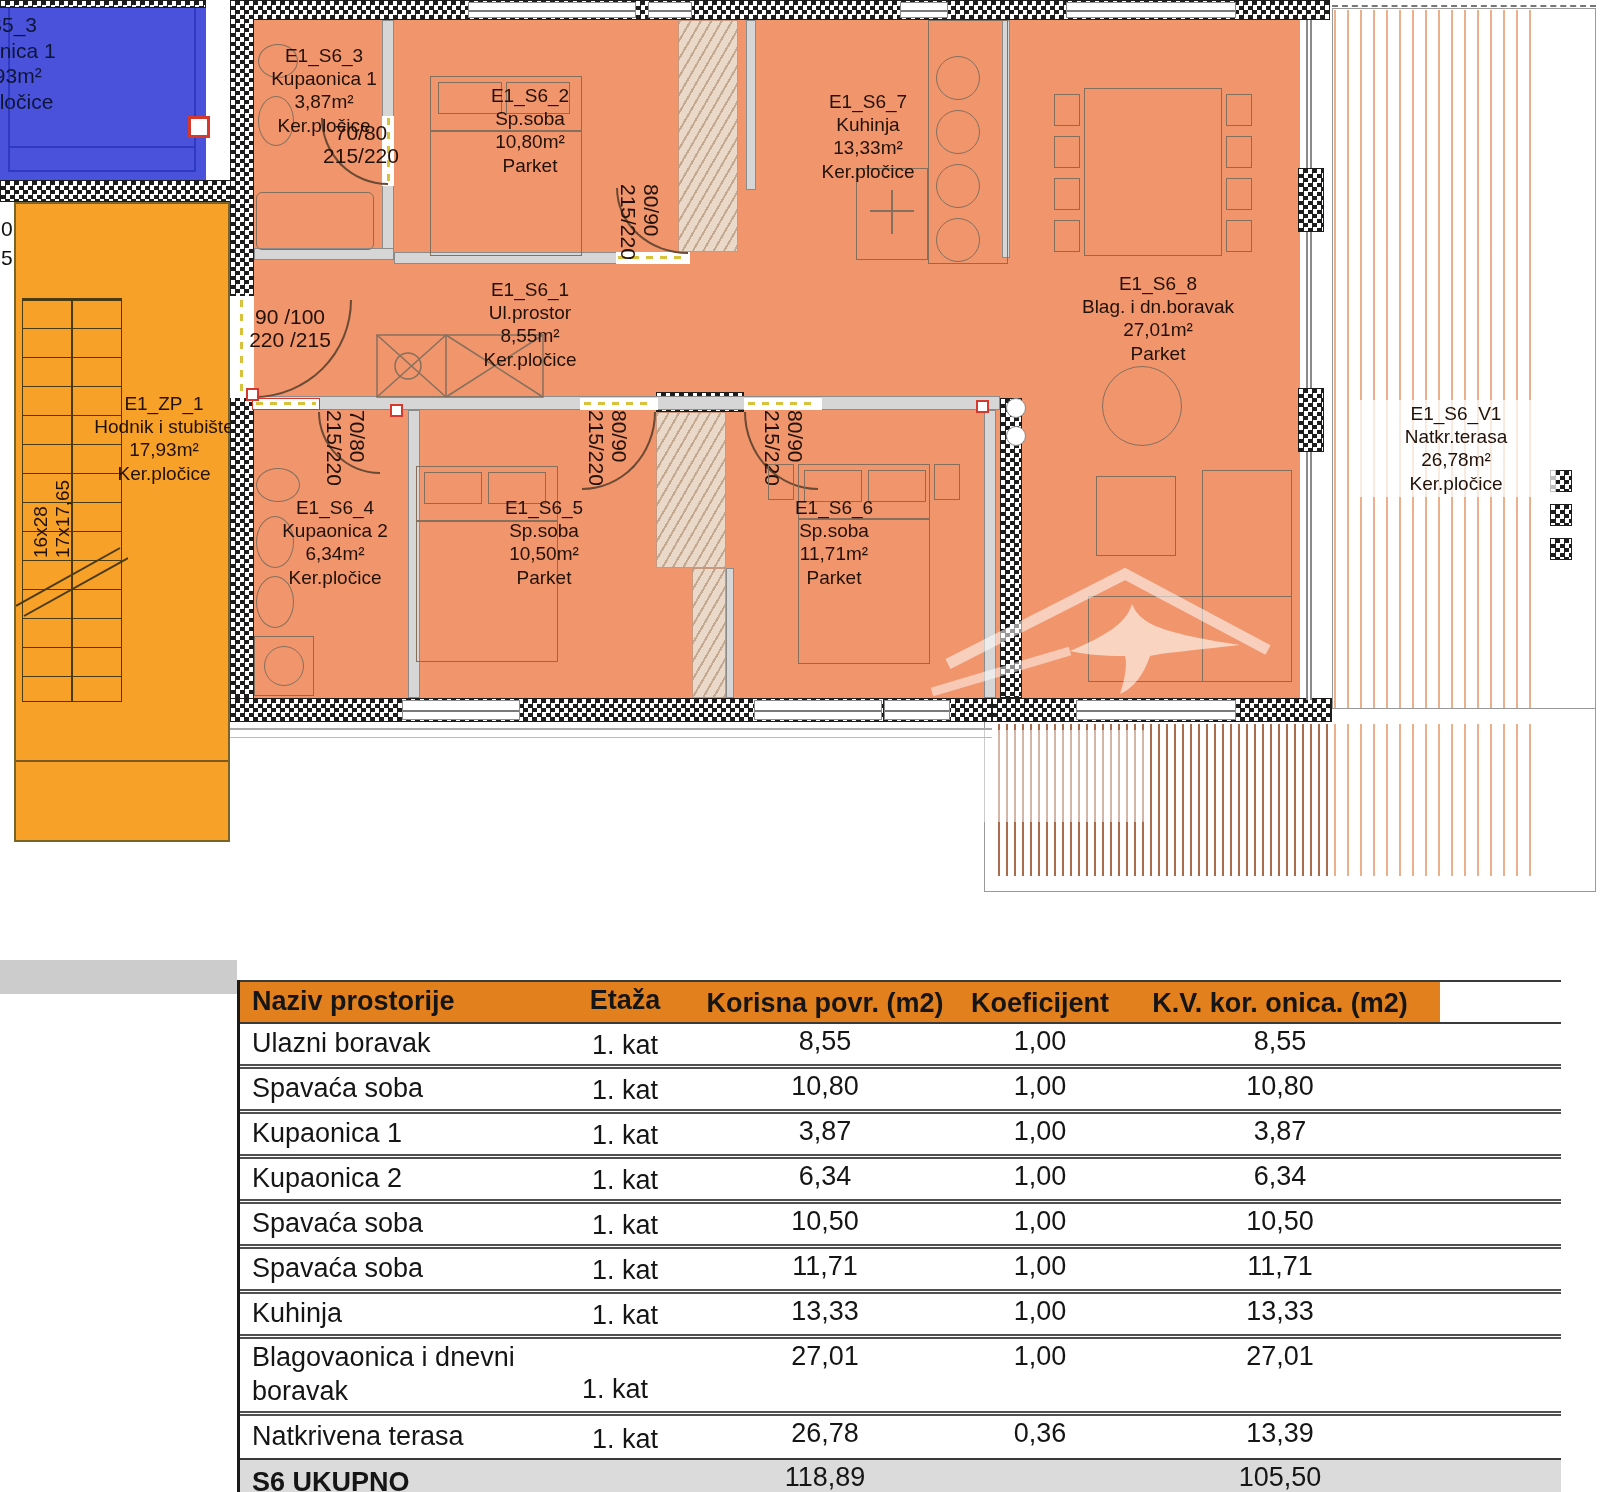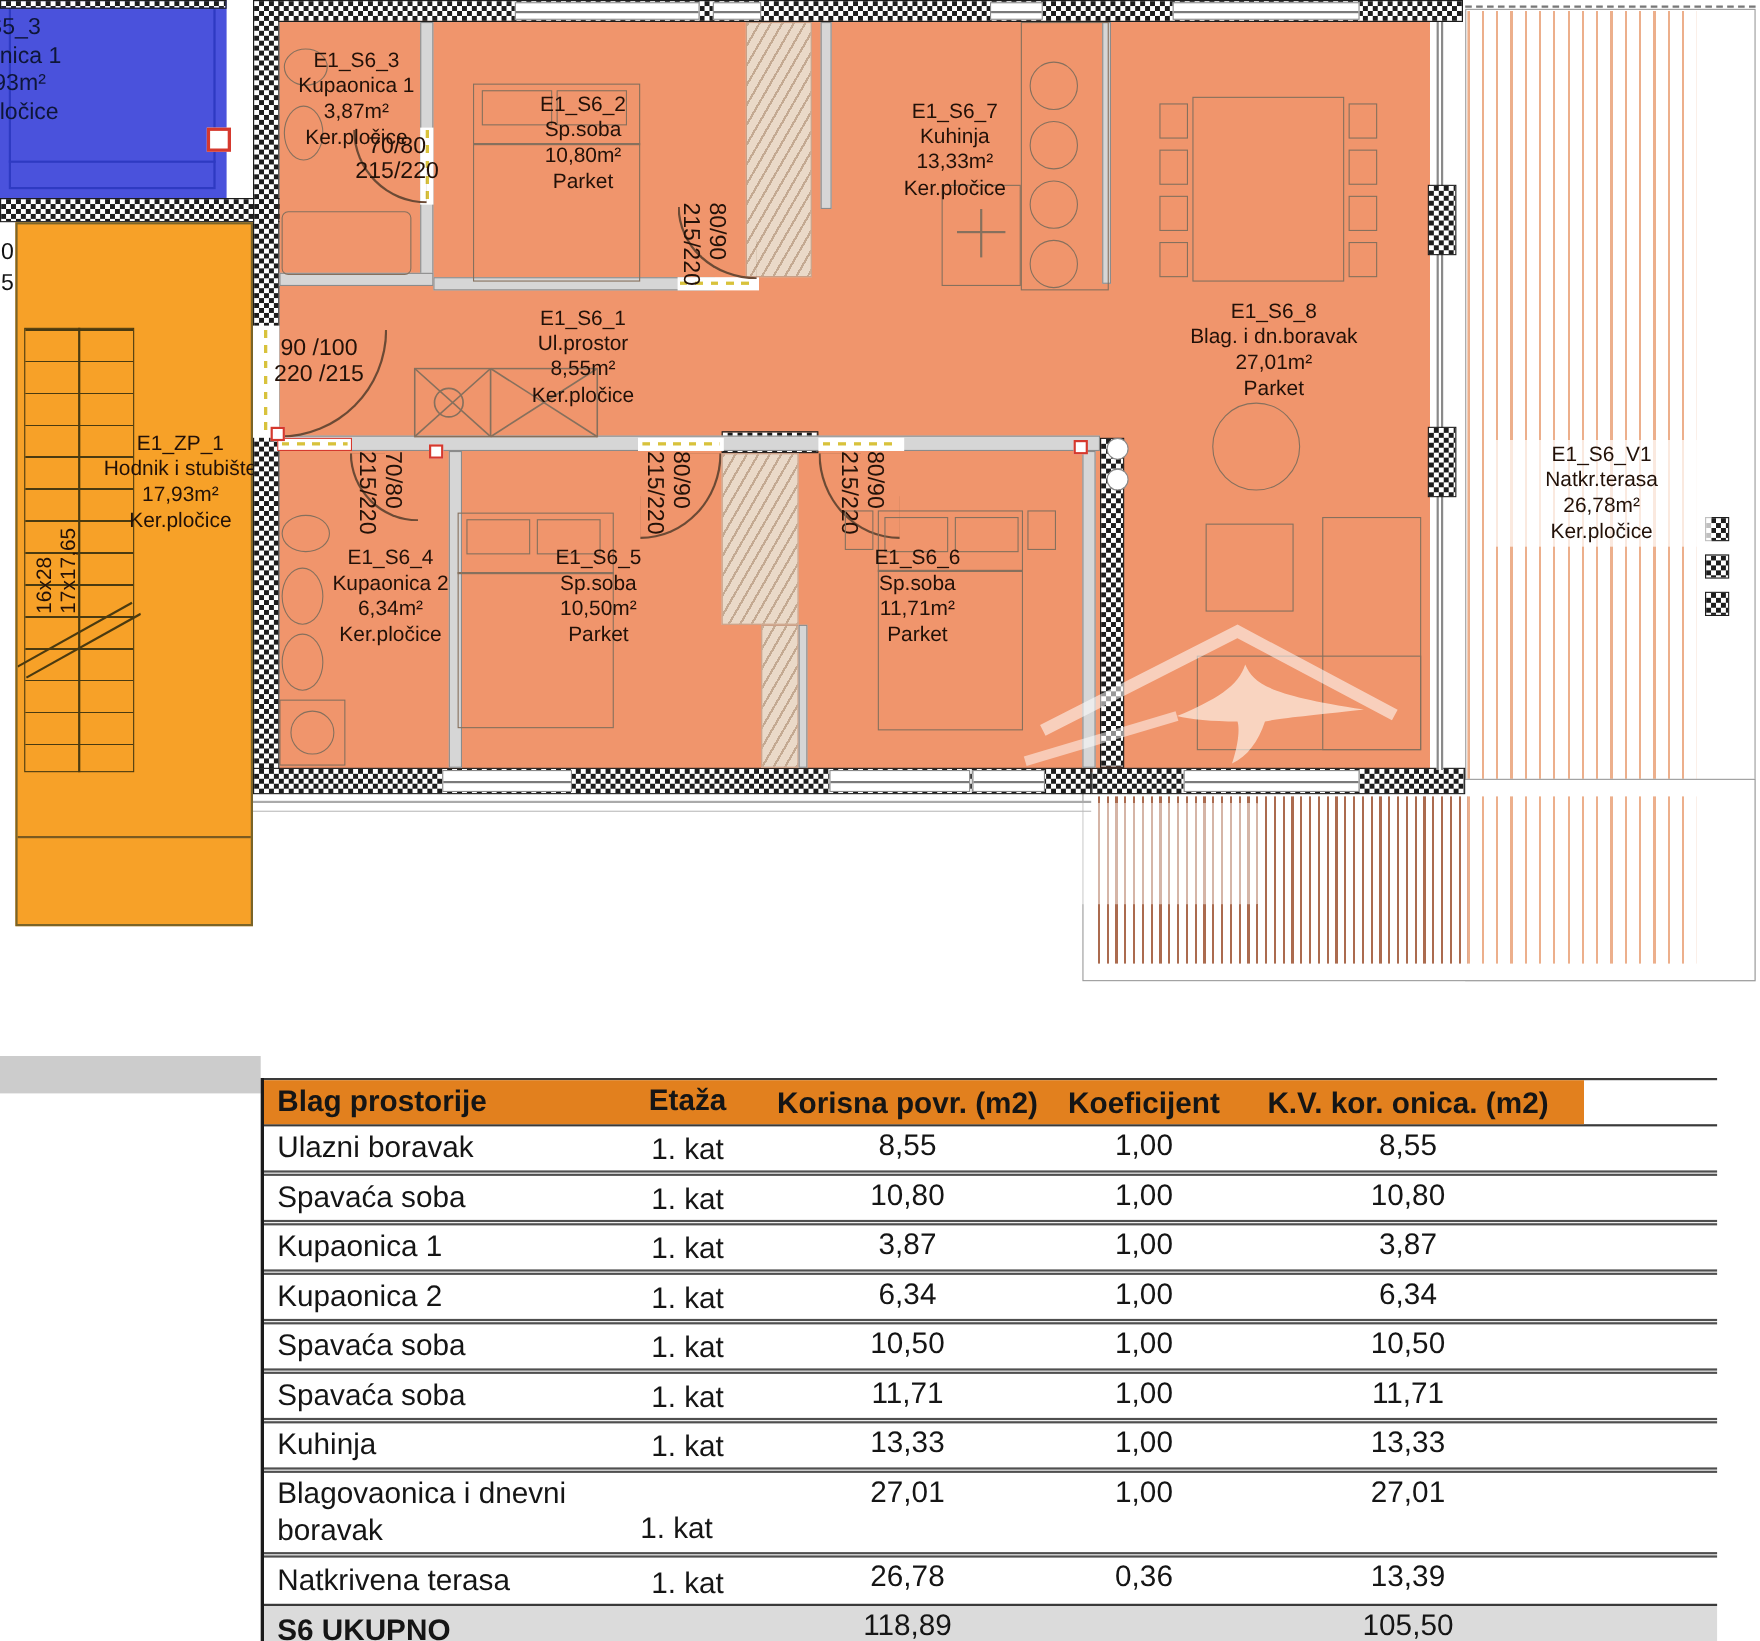--- a/index.html
+++ b/index.html
@@ -276,21 +276,21 @@
       <div>Blag. i dn.boravak</div>
       <div>27,01m²</div>
       <div>Parket</div>
     </div>
     <div class="room-label" style="left:428px;top:278px;width:204px;">
       <div>E1_S6_1</div>
       <div>Ul.prostor</div>
       <div>8,55m²</div>
       <div>Ker.pločice</div>
     </div>
-    <div class="room-label" style="left:240px;top:496px;width:190px;padding-left:20px;">
+    <div class="room-label" style="left:240px;top:496px;width:190px;">
       <div>E1_S6_4</div>
       <div>Kupaonica 2</div>
       <div>6,34m²</div>
       <div>Ker.pločice</div>
     </div>
     <div class="room-label" style="left:442px;top:496px;width:204px;">
       <div>E1_S6_5</div>
       <div>Sp.soba</div>
       <div>10,50m²</div>
       <div>Parket</div>
@@ -312,21 +312,21 @@
       <path d="M18 112 L195 22 L338 98" fill="none" stroke="rgba(255,255,255,0.55)" stroke-width="11"></path>
       <path d="M2 140 L140 99" fill="none" stroke="rgba(255,255,255,0.5)" stroke-width="9"></path>
       <path d="M140 99 C175 84 196 72 202 52 C210 70 224 80 310 93 C258 99 232 101 220 104 C214 122 204 136 190 142 C196 124 197 110 195 104 C172 104 152 102 140 99 Z" fill="rgba(255,250,244,0.62)"></path>
     </svg>
   </div>
 
   <div class="a" style="left:0;top:960px;width:237px;height:34px;background:#cccccc;"></div>
 
   <div id="tbl">
     <div class="thead">
-      <div class="th c-name">Blag prostorije</div>
+      <div class="th c-name">Naziv prostorije</div>
       <div class="th c-etaza" style="align-items:center;justify-content:center;">Etaža</div>
       <div class="th c-kor" style="align-items:center;justify-content:center;">Korisna povr. (m2)</div>
       <div class="th c-koef" style="align-items:center;justify-content:center;">Koeficijent</div>
       <div class="th c-kv" style="align-items:center;justify-content:center;">K.V. kor. onica. (m2)</div>
       <div class="c-sp"></div>
     </div>
 
     <div class="trow">
       <div class="c-name">Ulazni boravak</div>
       <div class="c-etaza">1. kat</div>

